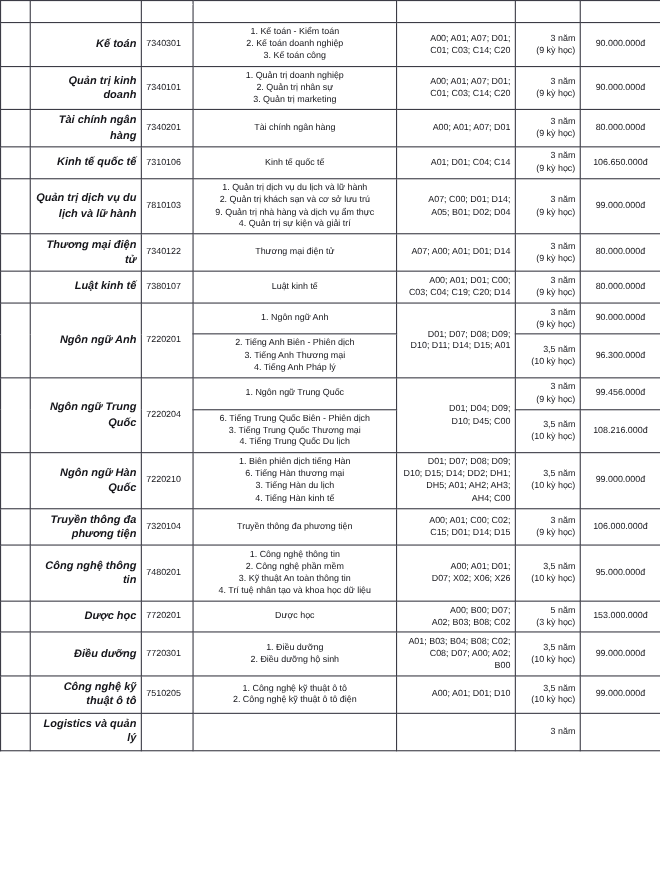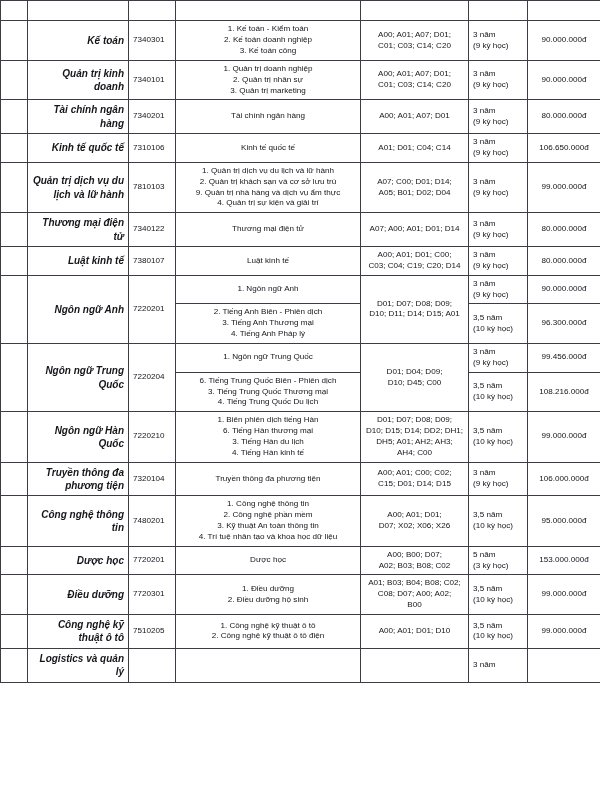--- a/index.html
+++ b/index.html
@@ -75,25 +75,25 @@
   td.name {
     font-weight: bold;
     font-size: 10px;
     text-align: right;
     padding-left: 6px;
     font-style: italic;
   }
   td.code { }
   td.desc { text-align: center; padding-left: 5px; }
   td.combo { text-align: center; }
-  td.dur  { text-align: left; }
+  td.dur  { text-align: right; }
   td.fee  { text-align: center; }
 
   td.desc .line { display: block; white-space: normal; }
-  td.combo .line { display: block; }
+  td.combo .line { display: block; text-align: right; }
   td.dur .line { display: block; }
 
   
   tr.clipped td { height: 22px; overflow: hidden; }
 </style>
 </head>
 <body>
 
 <div id="sheet">
   <table class="tuyensinh">

